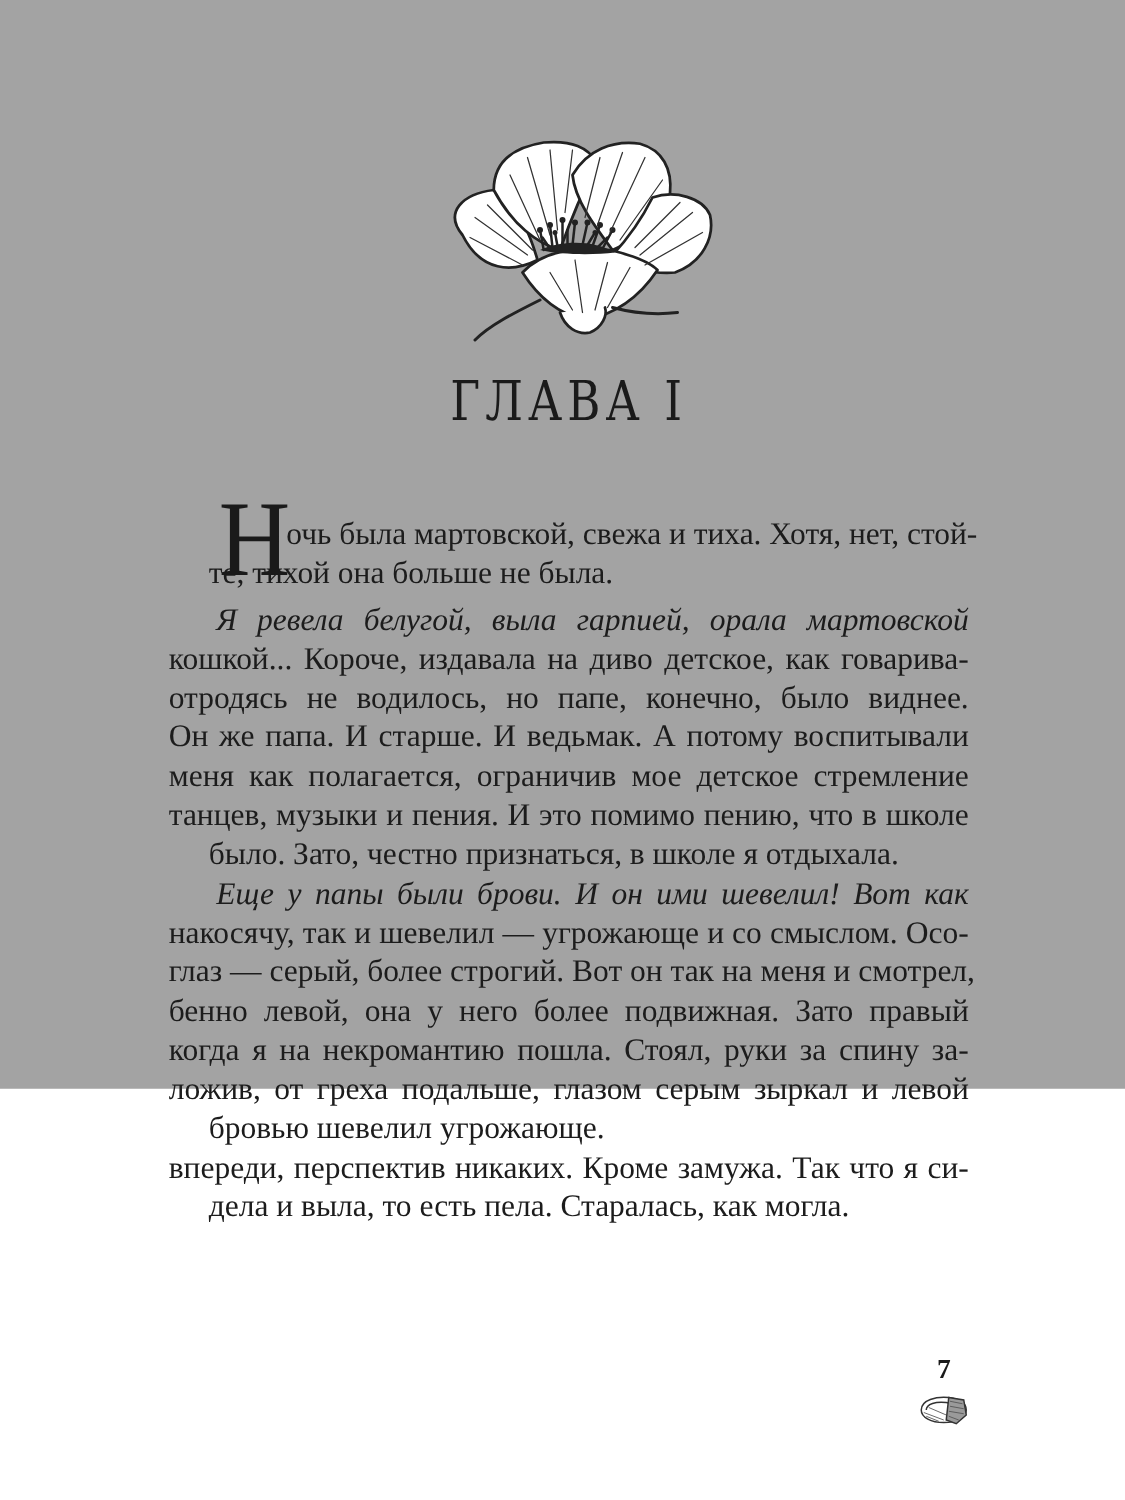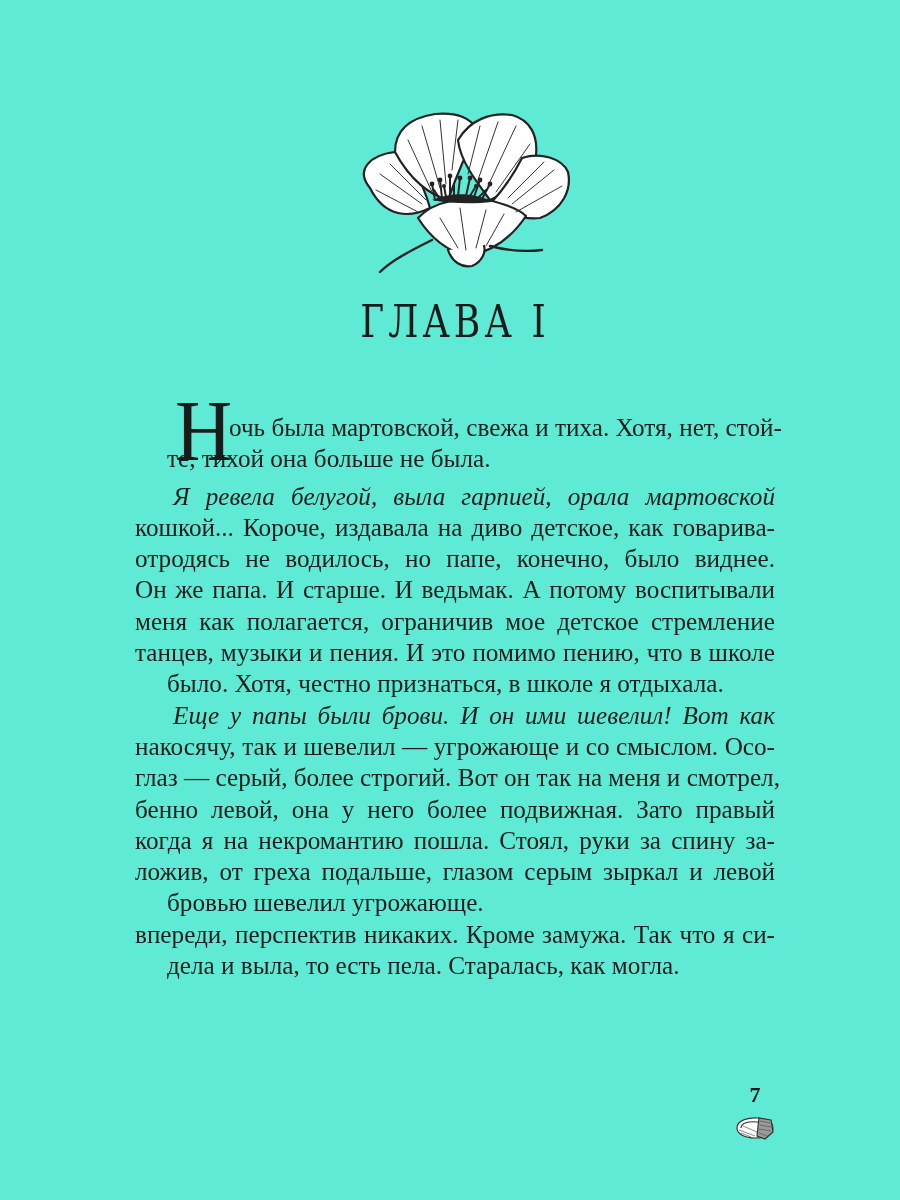--- a/index.html
+++ b/index.html
@@ -11,22 +11,22 @@
       width: 900px;
       height: 1200px;
       position: relative;
       overflow: hidden;
       font-family: "Liberation Serif", "DejaVu Serif", serif;
       color: #1c1c1c;
     }
     .page {
       position: absolute;
       left: 0; top: 0;
-      width: 900px; height: 1200px;
-      background: #5eead4;
+      width: 900px; height: 871px;
+      background: #a3a3a3;
     }
     .flower {
       position: absolute;
       left: 340px;
       top: 100px;
       width: 240px;
       height: 175px;
     }
     .chapter-title {
       position: absolute;
@@ -193,21 +193,21 @@
       <span class="line last nodrop">те, тихой она больше не была.</span>
     </p>
 
     <p style="text-indent:0; margin-top:6px;">
       <span class="line indent">Я ревела белугой, выла гарпией, орала мартовской</span>
       <span class="line">кошкой... Короче, издавала на диво детское, как говарива-</span>
       <span class="line">отродясь не водилось, но папе, конечно, было виднее.</span>
       <span class="line">Он же папа. И старше. И ведьмак. А потому воспитывали</span>
       <span class="line">меня как полагается, ограничив мое детское стремление</span>
       <span class="line">танцев, музыки и пения. И это помимо пению, что в школе</span>
-      <span class="line last">было. Хотя, честно признаться, в школе я отдыхала.</span>
+      <span class="line last">было. Зато, честно признаться, в школе я отдыхала.</span>
     </p>
 
     <p style="text-indent:0;">
       <span class="line indent">Еще у папы были брови. И он ими шевелил! Вот как</span>
       <span class="line">накосячу, так и шевелил — угрожающе и со смыслом. Осо-</span>
       <span class="line">глаз — серый, более строгий. Вот он так на меня и смотрел,</span>
       <span class="line">бенно левой, она у него более подвижная. Зато правый</span>
       <span class="line">когда я на некромантию пошла. Стоял, руки за спину за-</span>
       <span class="line">ложив, от греха подальше, глазом серым зыркал и левой</span>
       <span class="line last">бровью шевелил угрожающе.</span>

